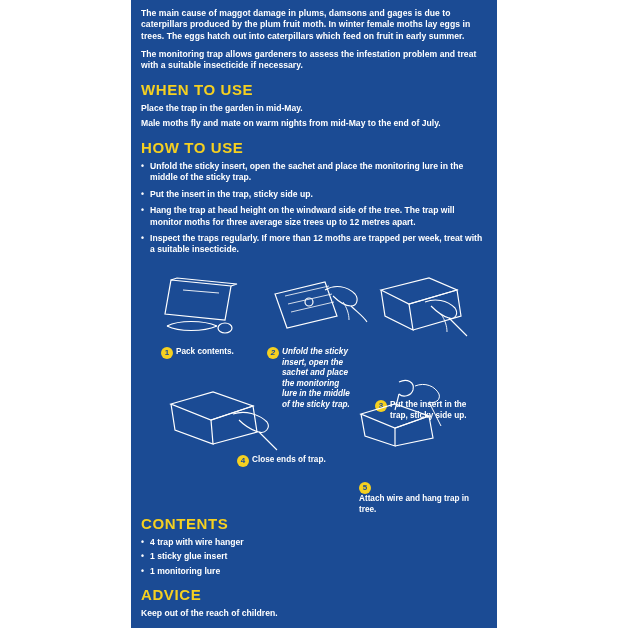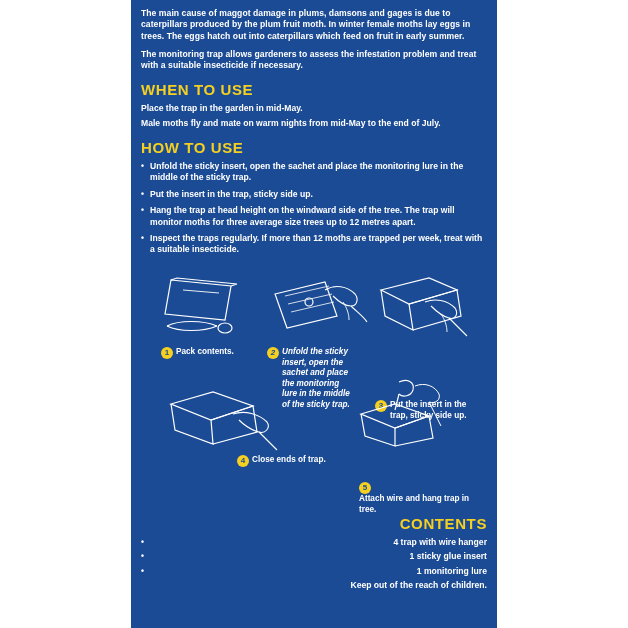--- a/index.html
+++ b/index.html
@@ -106,21 +106,20 @@
   }
   .step-text {
     display: inline-block;
     vertical-align: top;
   }
   .footer-block {
     position: absolute;
     left: 10px;
     right: 10px;
     top: 515px;
-    text-align: right;
   }
   .footer-block ul.bullets li {
     margin-bottom: 3px;
   }
 </style>
 </head>
 <body>
 
 <div class="page">
   <div class="panel">
@@ -218,17 +217,18 @@
 
     </div>
 
     <div class="footer-block">
       <div class="section-heading" style="margin-top:0;">CONTENTS</div>
       <ul class="bullets">
         <li>4 trap with wire hanger</li>
         <li>1 sticky glue insert</li>
         <li>1 monitoring lure</li>
       </ul>
+      <div class="section-heading">ADVICE</div>
       <div class="body-line">Keep out of the reach of children.</div>
     </div>
 
   </div>
 </div>
 
 </body></html>

